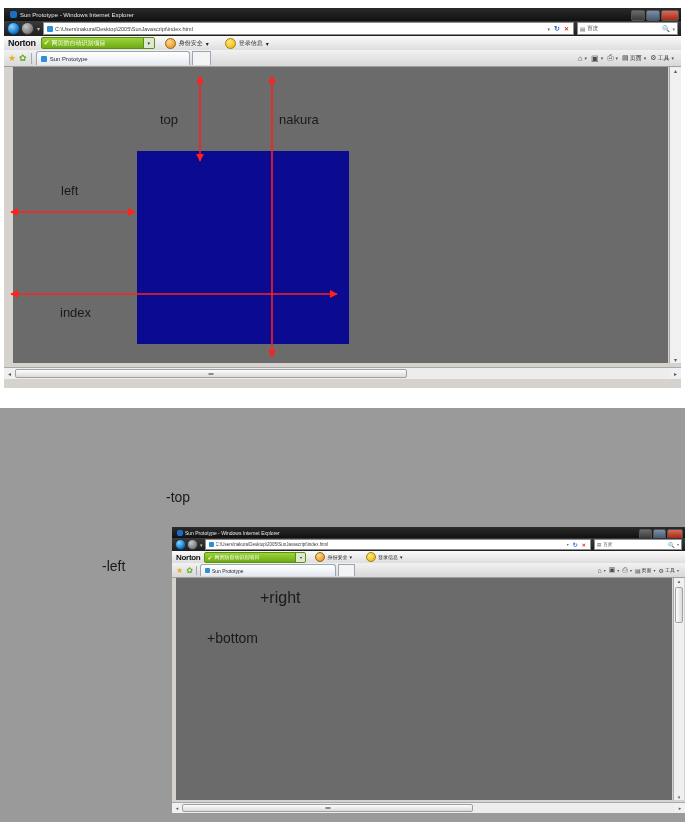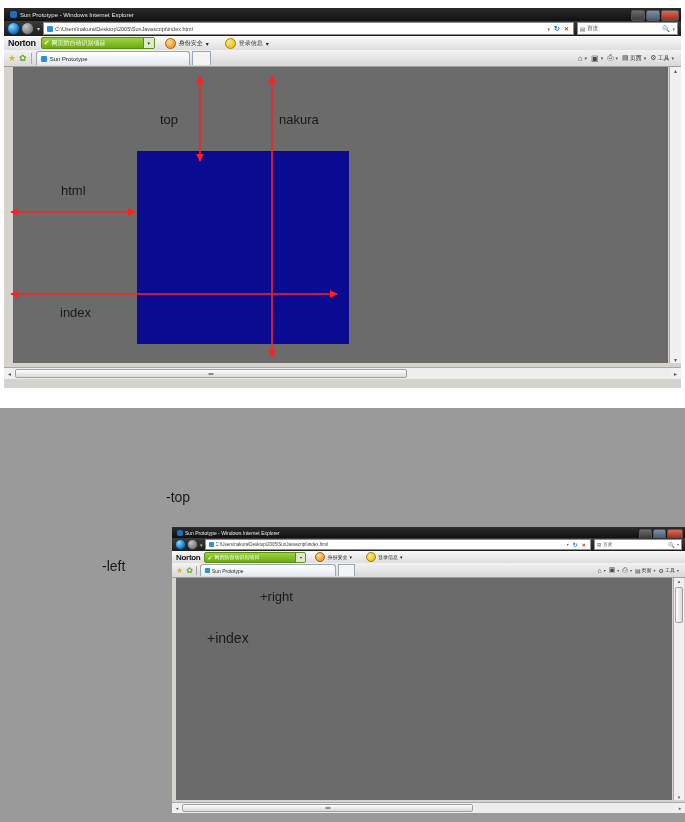--- a/index.html
+++ b/index.html
@@ -263,21 +263,21 @@
 
     <line x1="272" y1="76" x2="272" y2="357" stroke="#ff2020" stroke-width="1.6" marker-start="url(#ahH)" marker-end="url(#ahT)"></line>
 
     <line x1="11" y1="212" x2="135" y2="212" stroke="#ff2020" stroke-width="1.6" marker-start="url(#ahH)" marker-end="url(#ahT)"></line>
 
     <line x1="11" y1="294" x2="337" y2="294" stroke="#ff2020" stroke-width="1.6" marker-start="url(#ahH)" marker-end="url(#ahT)"></line>
   </svg>
 
   <span class="anno-label" style="left:160px;top:112px;font-size:13px;">top</span>
   <span class="anno-label" style="left:279px;top:112px;font-size:13px;">nakura</span>
-  <span class="anno-label" style="left:61px;top:183px;font-size:13px;">html</span>
+  <span class="anno-label" style="left:61px;top:183px;font-size:13px;">left</span>
   <span class="anno-label" style="left:60px;top:305px;font-size:13px;">index</span>
 </div>
 
 <div id="panel-bottom">
 
   <div class="gapfill" style="left:0;top:8px;width:685px;height:414px;background:#9a9a9a;"></div>
 
   <div class="ie-window" style="left:172px;top:127px;width:513px;height:286px;">
 
     <div class="titlebar" style="height:11px;padding:0 2px;">
@@ -391,15 +391,15 @@
 
     <line x1="206" y1="552" x2="206" y2="622" stroke="#ff2020" stroke-width="1.8" marker-start="url(#bhH)" marker-end="url(#bhT)"></line>
 
     <line x1="654" y1="598" x2="654" y2="733" stroke="#ff2020" stroke-width="1.8"></line>
 
     <line x1="246" y1="805" x2="503" y2="805" stroke="#ff2020" stroke-width="1.8" marker-end="url(#bhT)"></line>
   </svg>
 
   <span class="anno-label" style="left:166px;top:89px;font-size:14px;">-top</span>
   <span class="anno-label" style="left:102px;top:158px;font-size:14px;">-left</span>
-  <span class="anno-label" style="left:260px;top:189px;font-size:13px;">+right</span>
-  <span class="anno-label" style="left:207px;top:230px;font-size:14px;">+index</span>
+  <span class="anno-label" style="left:260px;top:189px;font-size:16px;">+right</span>
+  <span class="anno-label" style="left:207px;top:230px;font-size:14px;">+bottom</span>
 </div>
 
 </body></html>

